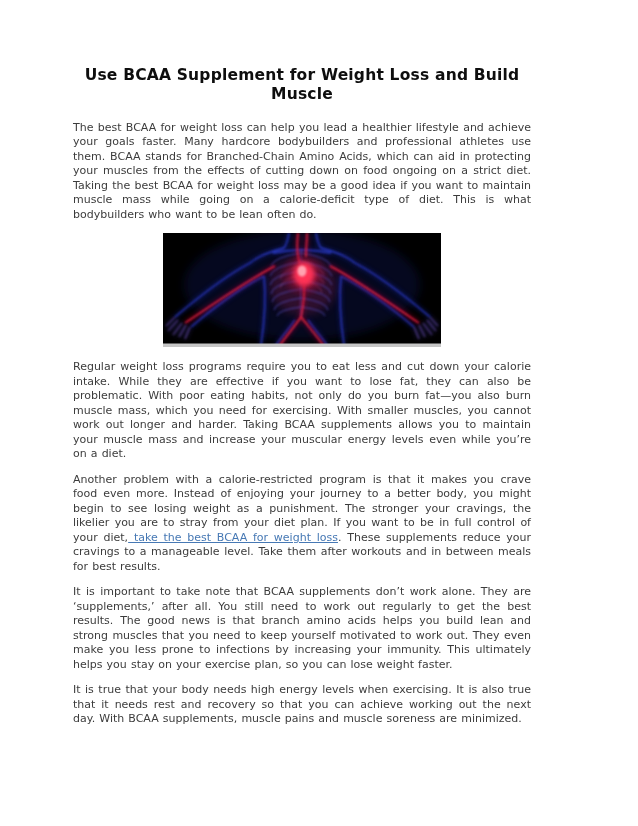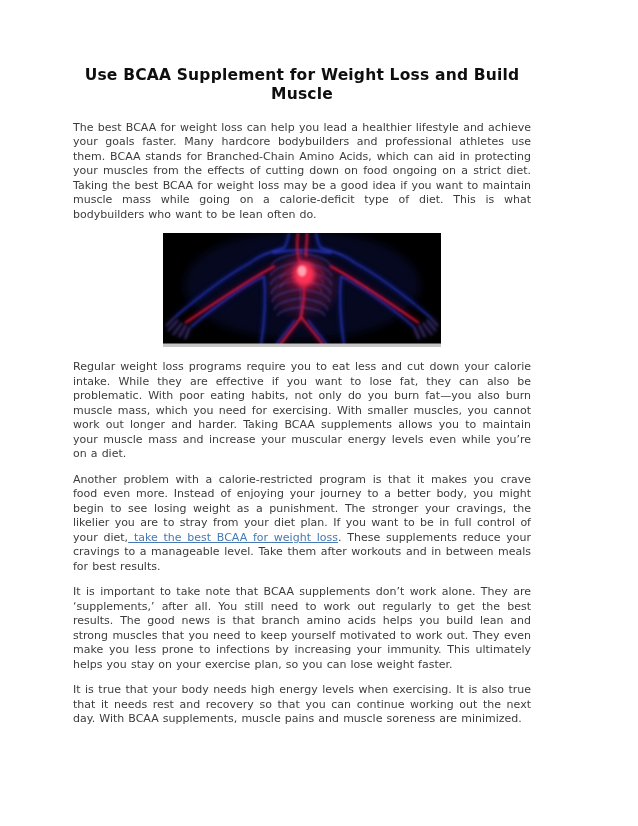--- a/index.html
+++ b/index.html
@@ -150,15 +150,15 @@
       <rect x="0" y="110.5" width="278" height="3.5" fill="#c6c6c6"></rect>
     </svg>
   </figure>
 
   <p class="doc-para">Regular weight loss programs require you to eat less and cut down your calorie intake. While they are effective if you want to lose fat, they can also be problematic. With poor eating habits, not only do you burn fat—you also burn muscle mass, which you need for exercising. With smaller muscles, you cannot work out longer and harder. Taking BCAA supplements allows you to maintain your muscle mass and increase your muscular energy levels even while you’re on a diet.</p>
 
   <p class="doc-para"><span>Another problem with a calorie-restricted program is that it makes you crave food even more. Instead of enjoying your journey to a better body, you might begin to see losing weight as a punishment. The stronger your cravings, the likelier you are to stray from your diet plan. If you want to be in full control of your diet,</span><a class="doc-link" href="#" style="color: rgb(70, 120, 180);"> take the best BCAA for weight loss</a><span>. These supplements reduce your cravings to a manageable level. Take them after workouts and in between meals for best results.</span></p>
 
   <p class="doc-para">It is important to take note that BCAA supplements don’t work alone. They are ‘supplements,’ after all. You still need to work out regularly to get the best results. The good news is that branch amino acids helps you build lean and strong muscles that you need to keep yourself motivated to work out. They even make you less prone to infections by increasing your immunity. This ultimately helps you stay on your exercise plan, so you can lose weight faster.</p>
 
-  <p class="doc-para">It is true that your body needs high energy levels when exercising. It is also true that it needs rest and recovery so that you can continue working out the next day. With BCAA supplements, muscle pains and muscle soreness are minimized.</p>
+  <p class="doc-para">It is true that your body needs high energy levels when exercising. It is also true that it needs rest and recovery so that you can achieve working out the next day. With BCAA supplements, muscle pains and muscle soreness are minimized.</p>
 
 </div>
 
 </body></html>

